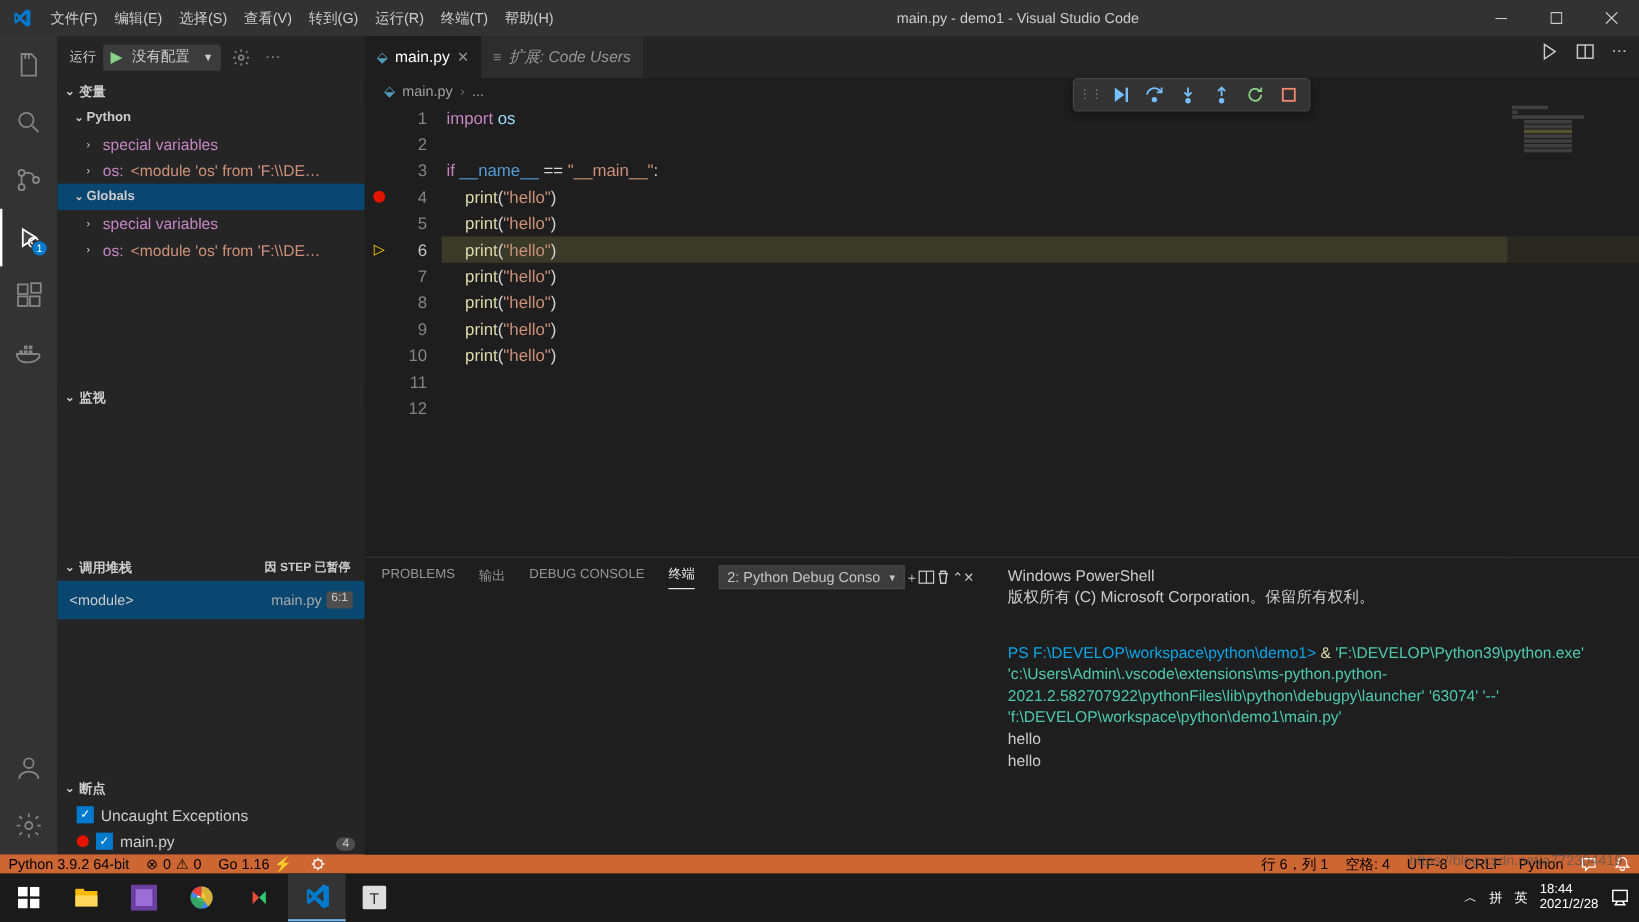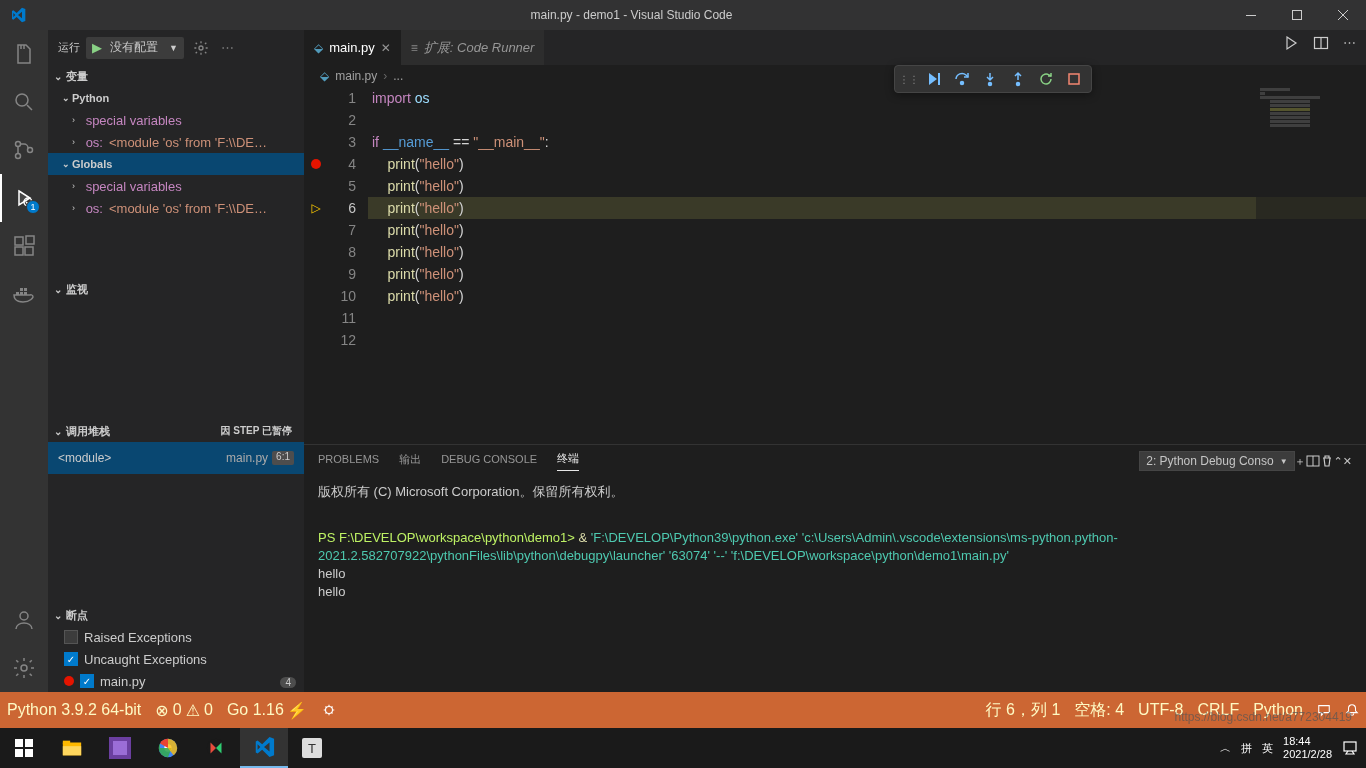--- a/index.html
+++ b/index.html
@@ -72,33 +72,33 @@
 .linenos .cur { color:#c6c6c6; }
 .code { flex:1; position:relative; }
 .cline { height:22px; padding-left:4px; white-space:pre; }
 .cline.hl { background:#3a3a28; }
 .k1 { color:#c586c0; } .k2 { color:#569cd6; } .fn { color:#dcdcaa; } .s { color:#ce9178; } .v { color:#9cdcfe; } .p { color:#d4d4d4; }
 .minimap { position:absolute; top:0; right:0; width:110px; height:100%; background:#1e1e1e; opacity:.6; }
 .minimap .mm { height:3px; margin:1px 4px; background:#555; }
 .top-actions { position:absolute; top:5px; right:10px; display:flex; gap:14px; color:#c5c5c5; }
 .top-actions span { cursor:pointer; }
 
-.panel { height:248px; border-top:1px solid #333; display:flex; flex-direction:column; background:#1e1e1e; }
+.panel { height:248px; border-top:1px solid #333; display:flex; flex-direction:row; background:#1e1e1e; }
 .panel-tabs { height:32px; display:flex; align-items:center; padding:0 14px; gap:20px; font-size:11px; color:#969696; }
 .panel-tabs .pt { cursor:pointer; padding-bottom:4px; }
 .panel-tabs .pt.active { color:#e7e7e7; border-bottom:1px solid #e7e7e7; }
 .panel-tabs .right { margin-left:auto; display:flex; align-items:center; color:#c5c5c5; }
 .panel-tabs .dd { background:#3c3c3c; border:1px solid #454545; padding:2px 6px; font-size:12px; display:flex; align-items:center; gap:6px; }
 .term { flex:1; font-family:Consolas,monospace; font-size:13px; padding:6px 14px; overflow:hidden; line-height:18px; }
 .term .ps { color:#ccc; }
 .term .y { color:#dcdcaa; }
 .term .c { color:#4ec9b0; }
-.term .w { color:#bef264; }
-
-.status { height:36px; background:#cc6633; color:#fef9c3; display:flex; align-items:center; font-size:16px; flex-shrink:0; }
+.term .w { color:#0ea5e9; }
+
+.status { height:16px; background:#cc6633; color:#000000; display:flex; align-items:center; font-size:12px; flex-shrink:0; }
 .status.orange { background:#cc6633; }
 .status .sit { padding:0 7px; display:flex; align-items:center; gap:4px; cursor:pointer; height:22px; }
 .status .r { margin-left:auto; display:flex;justify-content:center; }
 
 .taskbar { height:40px; background:#1a1a1a; display:flex; align-items:center; flex-shrink:0; }
 .taskbar .tb { width:48px; height:40px; display:flex; align-items:center; justify-content:center; cursor:pointer; }
 .taskbar .tb.active { background:#333; border-bottom:2px solid #76b9ed; }
 .taskbar .tray { margin-left:auto; display:flex; align-items:center; color:#fff; font-size:11px; padding-right:8px; gap:10px; }
 .taskbar .clock { text-align:left; line-height:13px; font-size:11px; }
 .watermark { position:absolute; right:14px; bottom:44px; color:#555; font-size:12px; font-family:sans-serif; opacity:.7; }
@@ -106,20 +106,30 @@
 svg { display:block; }
 </style>
 </head>
 <body>
 
 <div class="titlebar">
   <div class="logo">
     <svg width="16" height="16" viewBox="0 0 24 24">
         <path fill="#007acc" d="M23 3l-5-2-8 8-5-4-2 1v12l2 1 5-4 8 8 5-2V3zM5 15V9l3 3-3 3zm13 2l-6-5 6-5v10z"></path>
       </svg>
+  </div>
+  <div class="menus">
+    <span>文件(F)</span>
+    <span>编辑(E)</span>
+    <span>选择(S)</span>
+    <span>查看(V)</span>
+    <span>转到(G)</span>
+    <span>运行(R)</span>
+    <span>终端(T)</span>
+    <span>帮助(H)</span>
   </div>
   <div class="wtitle">main.py - demo1 - Visual Studio Code</div>
   <div class="winbtns">
     <div>
         <svg width="10" height="1">
           <rect width="10" height="1" fill="#ccc"></rect>
         </svg>
       </div>
     <div>
         <svg width="10" height="10">
@@ -254,45 +264,41 @@
           <span>main.py</span>
           <span class="ln">6:1</span>
         </span>
     </div>
     <div style="height:130px"></div>
     <div class="section-h">
         <span class="chv">⌄</span>
         <span>断点</span>
       </div>
     <div class="bprow">
-        <span class="chk"></span>
-        <span>Raised Exceptions</span>
-      </div>
-    <div class="bprow">
         <span class="chk on">✓</span>
         <span>Uncaught Exceptions</span>
       </div>
     <div class="bprow">
         <span class="bpdot"></span>
         <span class="chk on">✓</span>
         <span>main.py</span>
         <span class="num"><span class="ln" style="background:#4d4d4d;padding:0 5px;border-radius:8px;font-size:10px">4</span></span>
       </div>
   </div>
 
   <div class="editor-area" style="position:relative">
     <div class="tabs">
       <div class="tab active">
           <span class="fi">⬙</span>
           <span>main.py</span>
           <span class="cx">✕</span>
         </div>
       <div class="tab italic">
           <span class="fi" style="color:#888">≡</span>
-          <span>扩展: Code Runner</span>
+          <span>扩展: Code Users</span>
         </div>
       <div class="spacer"></div>
     </div>
     <div class="top-actions">
       <span>
           <svg width="16" height="16" viewBox="0 0 16 16">
             <path d="M4 2l9 6-9 6z" fill="none" stroke="#ccc" stroke-width="1.2"></path>
           </svg>
         </span>
       <span>
@@ -430,20 +436,21 @@
           <span>
               <svg width="14" height="14" fill="none" stroke="#ccc" stroke-width="1.2">
                 <path d="M3 4h8M5 4V2h4v2M4 4l1 8h4l1-8"></path>
               </svg>
             </span>
           <span>⌃</span>
           <span>✕</span>
         </div>
       </div>
       <div class="term">
+        <div class="ps">Windows PowerShell</div>
         <div class="ps">版权所有 (C) Microsoft Corporation。保留所有权利。</div>
         <div style="height:14px"></div>
         <div style="height:14px"></div>
         <div><span class="w">PS F:\DEVELOP\workspace\python\demo1&gt; </span><span class="y"> &amp; </span><span class="c">'F:\DEVELOP\Python39\python.exe' 'c:\Users\Admin\.vscode\extensions\ms-python.python-2021.2.582707922\pythonFiles\lib\python\debugpy\launcher' '63074' '--' 'f:\DEVELOP\workspace\python\demo1\main.py'</span></div>
         <div class="ps">hello</div>
         <div class="ps">hello</div>
       </div>
     </div>
   </div>
 </div>

